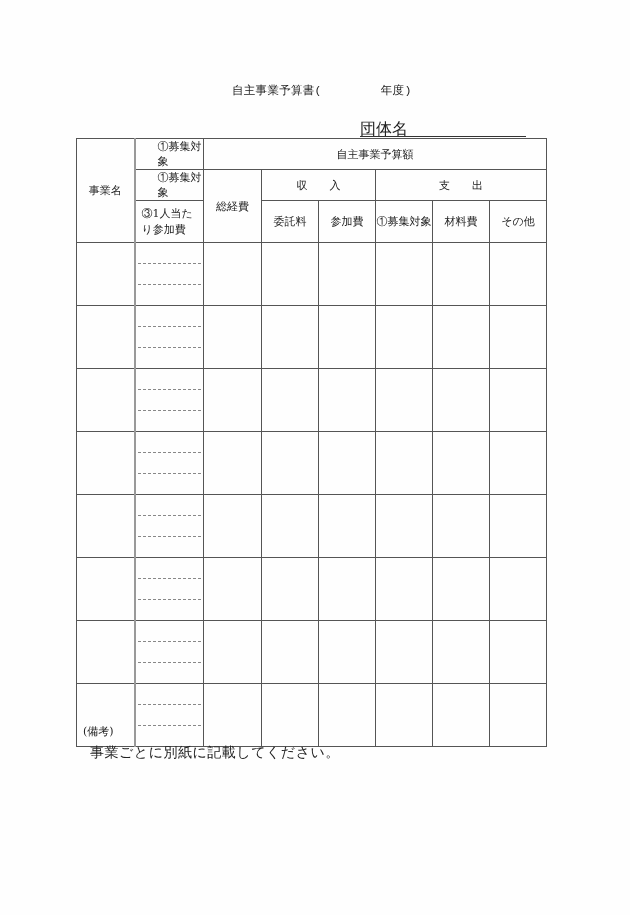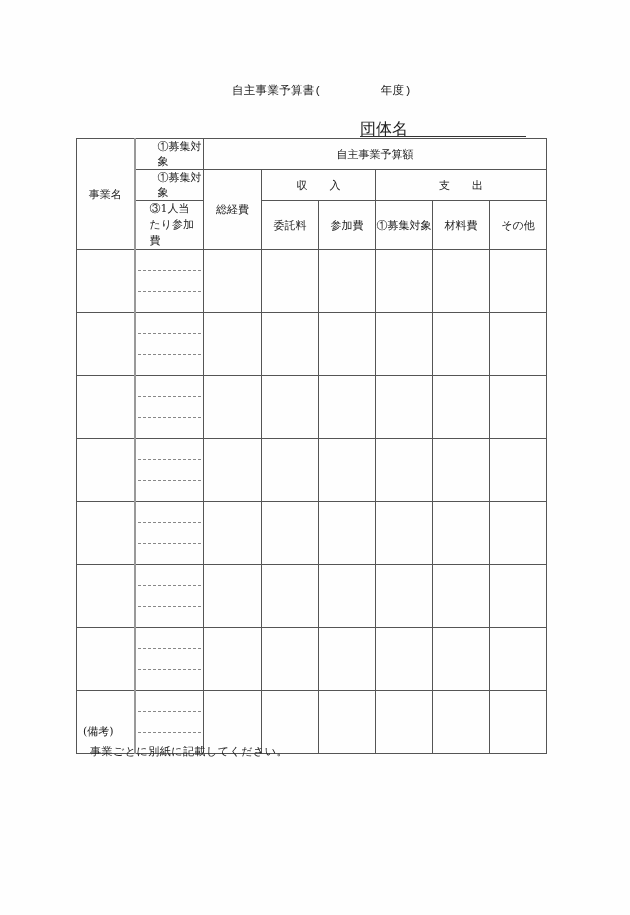--- a/index.html
+++ b/index.html
@@ -9,21 +9,21 @@
   .org{position:absolute;top:122px;left:360px;width:166px;border-bottom:1px solid #333;font-size:16px;line-height:14px;}
   table{position:absolute;left:76px;top:138px;border-collapse:collapse;table-layout:fixed;}
   td{border:1px solid #555;padding:0;font-size:11px;text-align:center;vertical-align:middle;}
   .c0{width:58px}.c1{width:69px}.c2{width:58px}.c3,.c4,.c5,.c6,.c7{width:57px}
   .sub{font-size:11px;text-align:left;padding-left:22px;}
   .dashb{border-bottom:1px dashed #777;}
   td.item{border-left:2px solid #999;border-right:1px solid #555;}
   .slot{height:62px;position:relative;}
   .dline{position:absolute;left:2px;right:2px;border-top:1px dashed #888;}
   .note-h{position:absolute;top:724px;left:83px;font-size:11px;}
-  .note{position:absolute;top:744px;left:90px;font-size:11px;letter-spacing:0.5px;}
+  .note{position:absolute;top:744px;left:90px;font-size:14px;letter-spacing:0.5px;}
 </style>
 </head>
 <body>
 
 <div class="title">自主事業予算書(　　　　　年度)</div>
 <div class="org"><span>団体名</span></div>
 
 <table>
   <colgroup>
       <col class="c0">
@@ -41,21 +41,21 @@
       <td class="sub dashb item">①募集対象</td>
       <td colspan="6">自主事業予算額</td>
     </tr>
     <tr style="height:20px">
       <td class="sub dashb item">①募集対象</td>
       <td rowspan="2">総経費</td>
       <td colspan="2">収　　入</td>
       <td colspan="3">支　　出</td>
     </tr>
     <tr style="height:42px">
-      <td class="sub item" style="line-height:16px;padding-left:14px;padding-right:4px">③1人当たり参加費</td>
+      <td class="sub item" style="line-height:16px;padding-left:6px;padding-right:4px">③1人当たり参加費</td>
       <td>委託料</td>
       <td>参加費</td>
       <td>①募集対象</td>
       <td>材料費</td>
       <td>その他</td>
     </tr>
   <tr style="height: 62px;">
         <td></td>
         <td class="item">
           <div class="slot">

